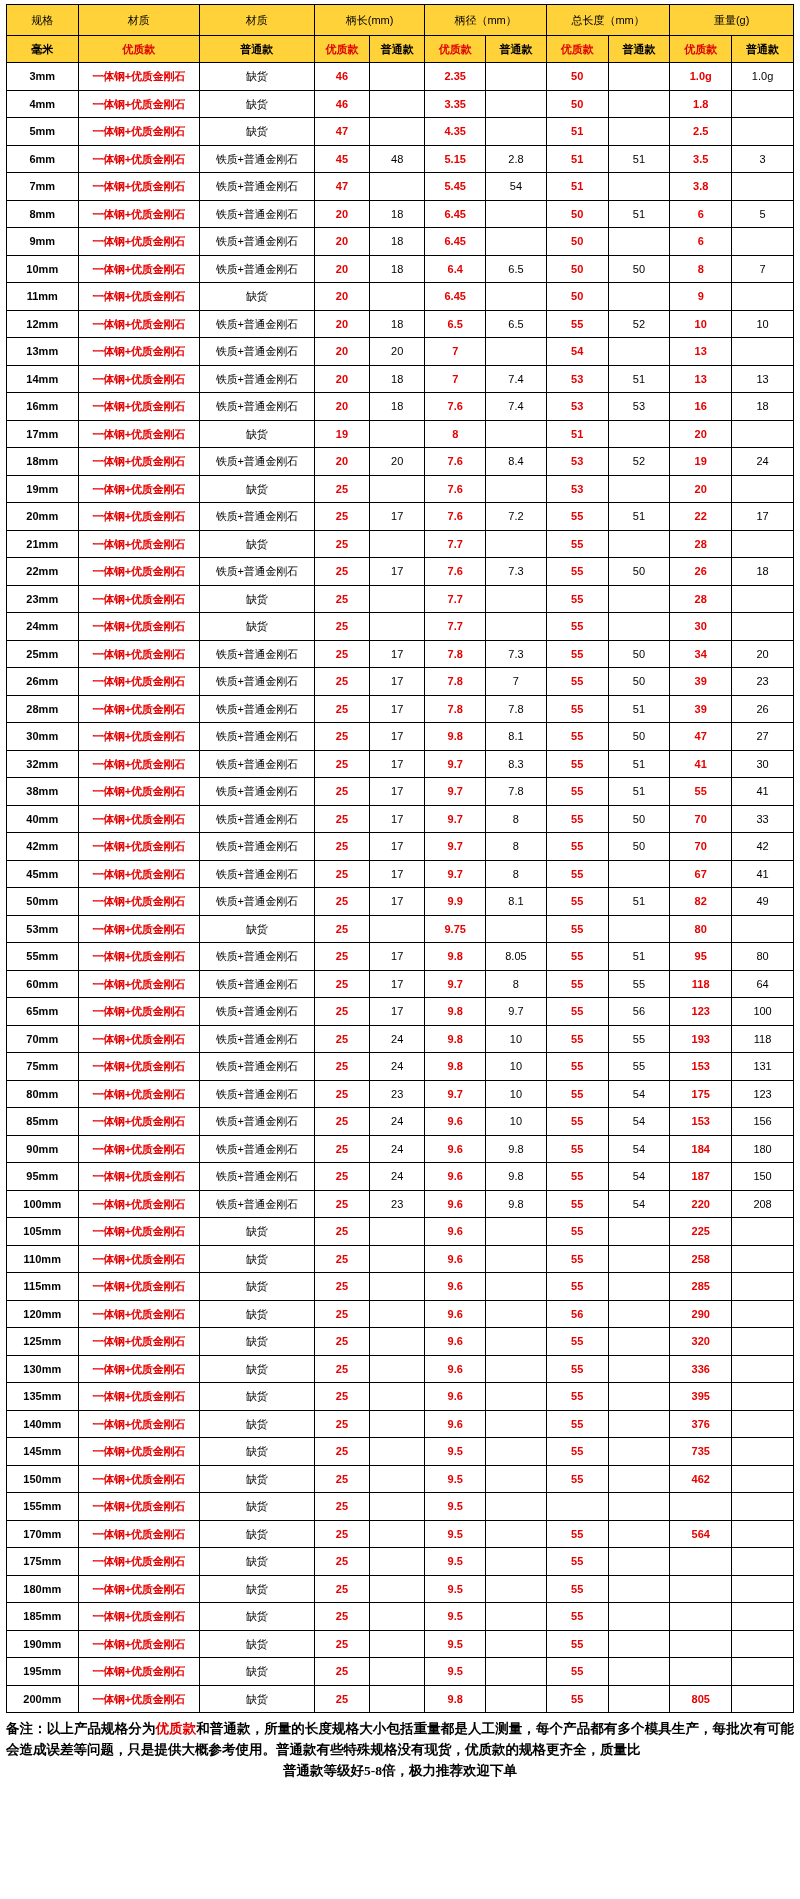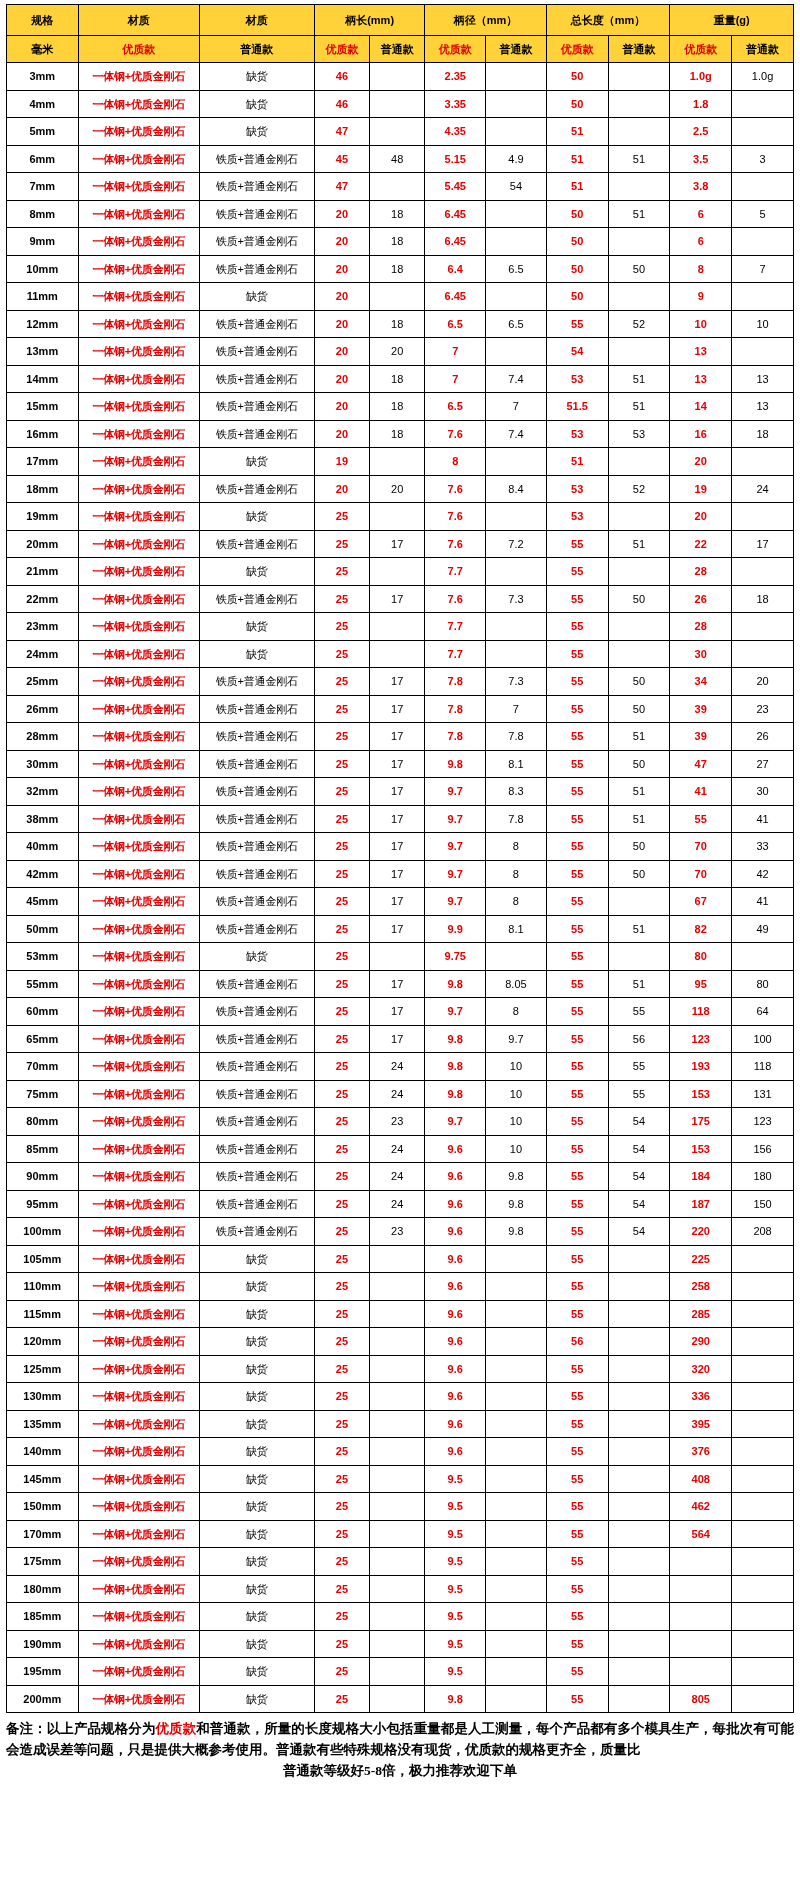--- a/index.html
+++ b/index.html
@@ -28,21 +28,21 @@
     vertical-align: middle;
     font-size: 11px;
     line-height: 1.1;
     padding: 2px 0;
     white-space: nowrap;
     overflow: hidden;
   }
   
   .hdr1 td {
     background: #ffd23a;
-    font-weight: bold;
+    font-weight: normal;
     font-size: 12.5px;
     height: 26px;
   }
   .hdr2 td {
     background: #ffd23a;
     font-weight: bold;
     font-size: 11px;
     height: 22px;
   }
   .hdr2 td.red { color: #e00000; }
@@ -186,21 +186,21 @@
           <td class="redbold">2.5</td>
           <td class="blk"></td>
         </tr>
         <tr>
           <td class="spec-cell">6mm</td>
           <td class="mat-a">一体钢+优质金刚石</td>
           <td class="mat-b">铁质+普通金刚石</td>
           <td class="redbold">45</td>
           <td class="blk">48</td>
           <td class="redbold">5.15</td>
-          <td class="blk">4.9</td>
+          <td class="blk">2.8</td>
           <td class="redbold">51</td>
           <td class="blk">51</td>
           <td class="redbold">3.5</td>
           <td class="blk">3</td>
         </tr>
         <tr>
           <td class="spec-cell">7mm</td>
           <td class="mat-a">一体钢+优质金刚石</td>
           <td class="mat-b">铁质+普通金刚石</td>
           <td class="redbold">47</td>
@@ -297,33 +297,20 @@
           <td class="redbold">20</td>
           <td class="blk">18</td>
           <td class="redbold">7</td>
           <td class="blk">7.4</td>
           <td class="redbold">53</td>
           <td class="blk">51</td>
           <td class="redbold">13</td>
           <td class="blk">13</td>
         </tr>
         <tr>
-          <td class="spec-cell">15mm</td>
-          <td class="mat-a">一体钢+优质金刚石</td>
-          <td class="mat-b">铁质+普通金刚石</td>
-          <td class="redbold">20</td>
-          <td class="blk">18</td>
-          <td class="redbold">6.5</td>
-          <td class="blk">7</td>
-          <td class="redbold">51.5</td>
-          <td class="blk">51</td>
-          <td class="redbold">14</td>
-          <td class="blk">13</td>
-        </tr>
-        <tr>
           <td class="spec-cell">16mm</td>
           <td class="mat-a">一体钢+优质金刚石</td>
           <td class="mat-b">铁质+普通金刚石</td>
           <td class="redbold">20</td>
           <td class="blk">18</td>
           <td class="redbold">7.6</td>
           <td class="blk">7.4</td>
           <td class="redbold">53</td>
           <td class="blk">53</td>
           <td class="redbold">16</td>
@@ -813,34 +800,47 @@
         <tr>
           <td class="spec-cell">145mm</td>
           <td class="mat-a">一体钢+优质金刚石</td>
           <td class="mat-b">缺货</td>
           <td class="redbold">25</td>
           <td class="blk"></td>
           <td class="redbold">9.5</td>
           <td class="blk"></td>
           <td class="redbold">55</td>
           <td class="blk"></td>
-          <td class="redbold">408</td>
+          <td class="redbold">735</td>
           <td class="blk"></td>
         </tr>
         <tr>
           <td class="spec-cell">150mm</td>
           <td class="mat-a">一体钢+优质金刚石</td>
           <td class="mat-b">缺货</td>
           <td class="redbold">25</td>
           <td class="blk"></td>
           <td class="redbold">9.5</td>
           <td class="blk"></td>
           <td class="redbold">55</td>
           <td class="blk"></td>
           <td class="redbold">462</td>
+          <td class="blk"></td>
+        </tr>
+        <tr>
+          <td class="spec-cell">155mm</td>
+          <td class="mat-a">一体钢+优质金刚石</td>
+          <td class="mat-b">缺货</td>
+          <td class="redbold">25</td>
+          <td class="blk"></td>
+          <td class="redbold">9.5</td>
+          <td class="blk"></td>
+          <td class="redbold"></td>
+          <td class="blk"></td>
+          <td class="redbold"></td>
           <td class="blk"></td>
         </tr>
         <tr>
           <td class="spec-cell">170mm</td>
           <td class="mat-a">一体钢+优质金刚石</td>
           <td class="mat-b">缺货</td>
           <td class="redbold">25</td>
           <td class="blk"></td>
           <td class="redbold">9.5</td>
           <td class="blk"></td>

